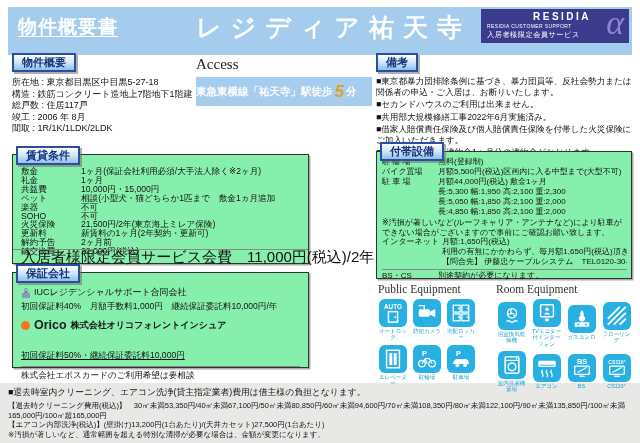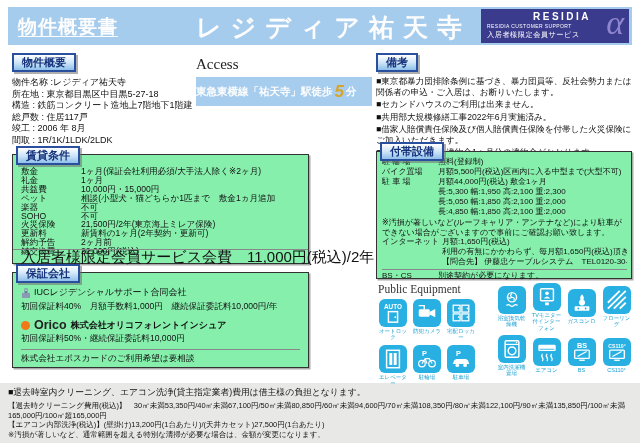--- a/index.html
+++ b/index.html
@@ -1,19 +1,19 @@
 <!DOCTYPE html>
 <html><head>
 <meta charset="utf-8">
 <style>
   html,body{margin:0;padding:0;background:#fff;}
   .sheet{position:relative;width:640px;height:443px;background:#ffffff;overflow:hidden;
          font-family:"Liberation Sans","DejaVu Sans",sans-serif;color:#111;}
   
-  .band{position:absolute;left:8px;top:7px;width:624px;height:38px;background:#a5cbed;}
+  .band{position:absolute;left:8px;top:7px;width:624px;height:48px;background:#a5cbed;}
   .doc-type{position:absolute;left:10px;top:7px;font-size:19px;font-weight:bold;color:#fdfdfd;
             text-decoration:underline;text-underline-offset:3px;letter-spacing:1px;}
   .prop-title{position:absolute;left:188px;top:4px;font-size:25px;font-weight:bold;color:#fdfdfd;letter-spacing:9px;white-space:nowrap;}
   .logo{position:absolute;right:3px;top:2px;width:148px;height:34px;background:#3b3b8e;color:#fff;padding:3px 6px;box-sizing:border-box;overflow:hidden;}
   .logo-brand{font-size:10px;font-weight:bold;letter-spacing:2.5px;line-height:10px;padding-left:46px;}
   .logo-sub{font-size:5px;letter-spacing:.4px;line-height:6px;margin-top:1px;}
   .logo-service{font-size:7.2px;line-height:8px;margin-top:2px;letter-spacing:.5px;}
   .logo-alpha{position:absolute;right:5px;top:-5px;font-size:34px;font-family:"Liberation Serif",serif;font-style:italic;color:#8f86cf;}
   
   .sec-label{display:inline-block;border:2px solid #2a4f9e;
@@ -45,21 +45,21 @@
   .service{position:absolute;left:0;right:0;bottom:0;border-top:1px solid #888;font-size:15px;line-height:11px;padding:1px 5px 1px 8px;white-space:nowrap;}
   
   .guar-box{left:12px;top:272px;width:297px;height:96px;}
   .guar-content{padding:13px 8px 0 8px;}
   .iuc-line{display:flex;align-items:center;gap:3px;font-size:9px;white-space:nowrap;}
   .iuc-terms{font-size:8.6px;margin-top:2px;white-space:nowrap;}
   .orico-line{display:flex;align-items:center;gap:4px;margin-top:5px;white-space:nowrap;}
   .orico-dot{width:9px;height:9px;border-radius:50%;background:#f07818;flex:none;}
   .orico-brand{font-size:12.5px;font-weight:bold;color:#222;}
   .orico-name{font-size:9px;font-weight:bold;}
-  .orico-terms{font-size:8.6px;margin-top:1px;white-space:nowrap;}
+  .orico-terms{font-size:8.6px;margin-top:18px;white-space:nowrap;text-decoration:underline;}
   .epos{border-top:1px solid #888;margin-top:4px;padding-top:3px;font-size:8.6px;white-space:nowrap;}
   
   .fac-box{left:376px;top:151px;width:256px;height:128px;}
   .fac-content{padding:5px 4px 0 5px;font-size:8px;line-height:10px;}
   .frow{display:flex;white-space:nowrap;}
   .flabel{width:56px;flex:none;}
   .fvalue{flex:1;overflow:hidden;}
   .fsizes{padding-left:56px;white-space:nowrap;}
   .fnote{line-height:9.5px;margin-top:1px;}
   .finet-extra{padding-left:60px;white-space:nowrap;overflow:hidden;}
@@ -95,21 +95,20 @@
       <div class="logo-brand">RESIDIA</div>
       <div class="logo-sub">RESIDIA CUSTOMER SUPPORT</div>
       <div class="logo-service">入居者様限定会員サービス</div>
       <div class="logo-alpha">α</div>
     </div>
   </div>
 
   <div class="overview">
     <span class="sec-label">物件概要</span>
     <div class="ov-lines">
-      <div>物件名称 :レジディア祐天寺</div>
       <div>所在地 : 東京都目黒区中目黒5-27-18</div>
       <div>構造 : 鉄筋コンクリート造地上7階地下1階建</div>
       <div>総戸数 : 住居117戸</div>
       <div>竣工 : 2006 年 8月</div>
       <div>間取 : 1R/1K/1LDK/2LDK</div>
     </div>
   </div>
 
   <div class="access">
     <div class="access-title">Access</div>
@@ -304,20 +303,21 @@
                   <path d="M3 17.5 l1.6-4 2-1.5 h11 l2 1.5 1.4 4 z" fill="#fff"></path>
                   <circle cx="8" cy="18.8" r="2" fill="#fff"></circle>
                   <circle cx="16.5" cy="18.8" r="2" fill="#fff"></circle>
                 </svg>
             </div>
             <div class="eqlbl">駐車場</div>
           </div>
         </div>
       </div>
       <div class="room">
+        <div class="eq-title">Room Equipment</div>
         <div class="eq-grid">
           <div class="eq">
             <div class="eqbox">
               <svg width="22" height="22" viewBox="0 0 24 24">
                   <circle cx="12" cy="9" r="5" fill="none" stroke="#fff" stroke-width="1.5"></circle>
                   <path d="M12 9 q-3 -2 0 -4 M12 9 q3.5 0.5 2 3.5 M12 9 q-3 2 -4.5 0" stroke="#fff" stroke-width="1.3" fill="none"></path>
                   <path d="M6 18 q2 -2 4 0 q2 2 4 0 q2 -2 4 0" stroke="#fff" stroke-width="1.4" fill="none"></path>
                 </svg>
             </div>
             <div class="eqlbl">浴室換気乾燥機</div>

